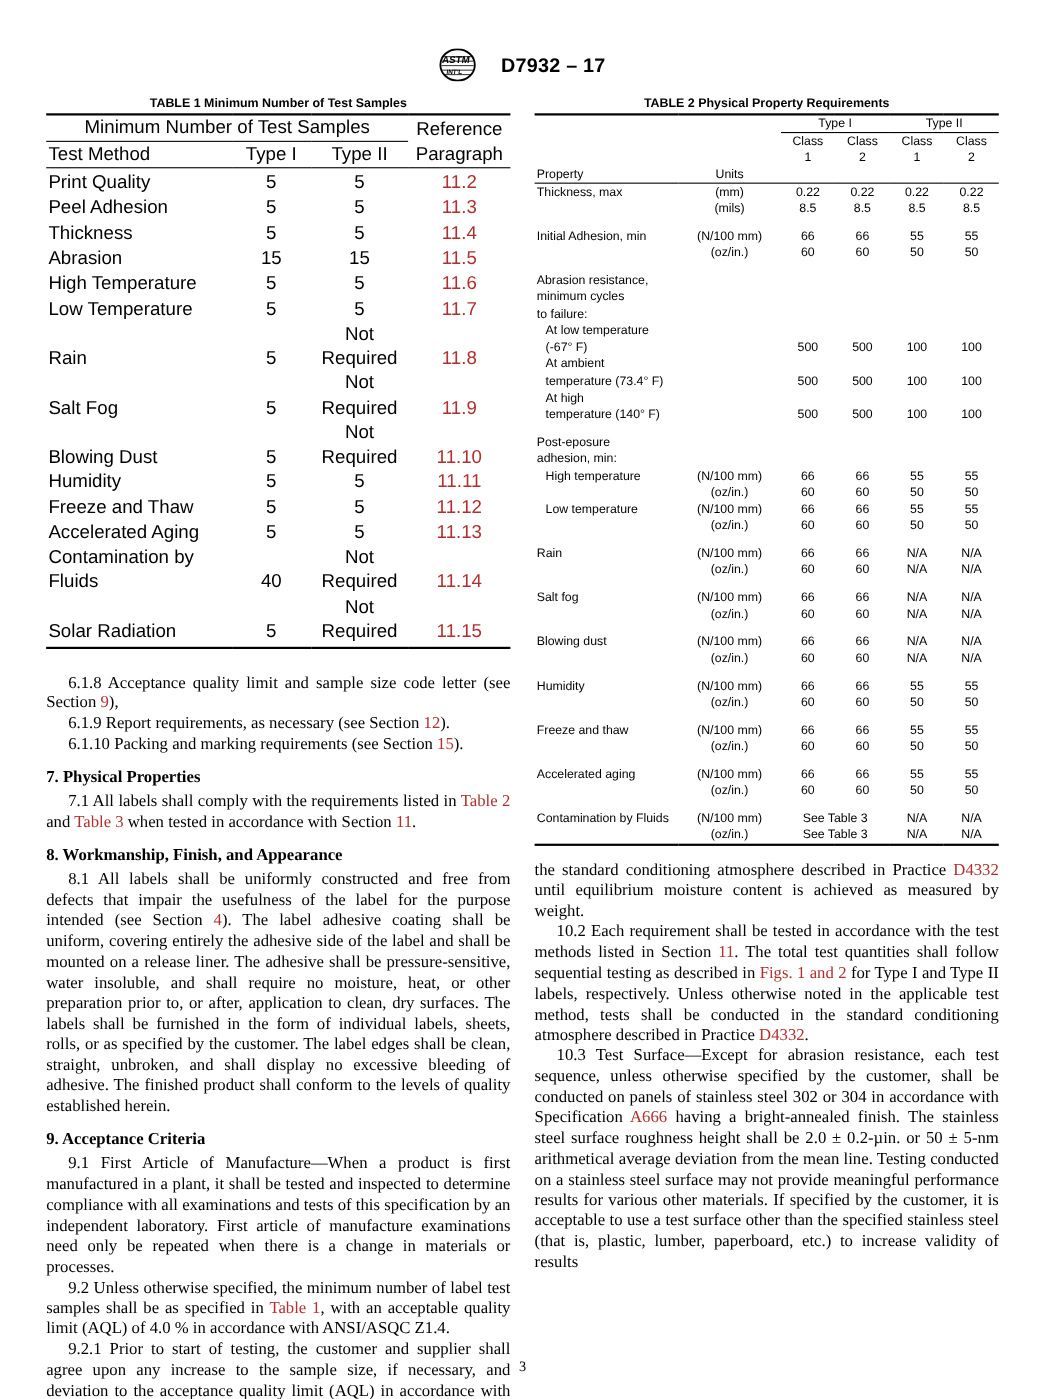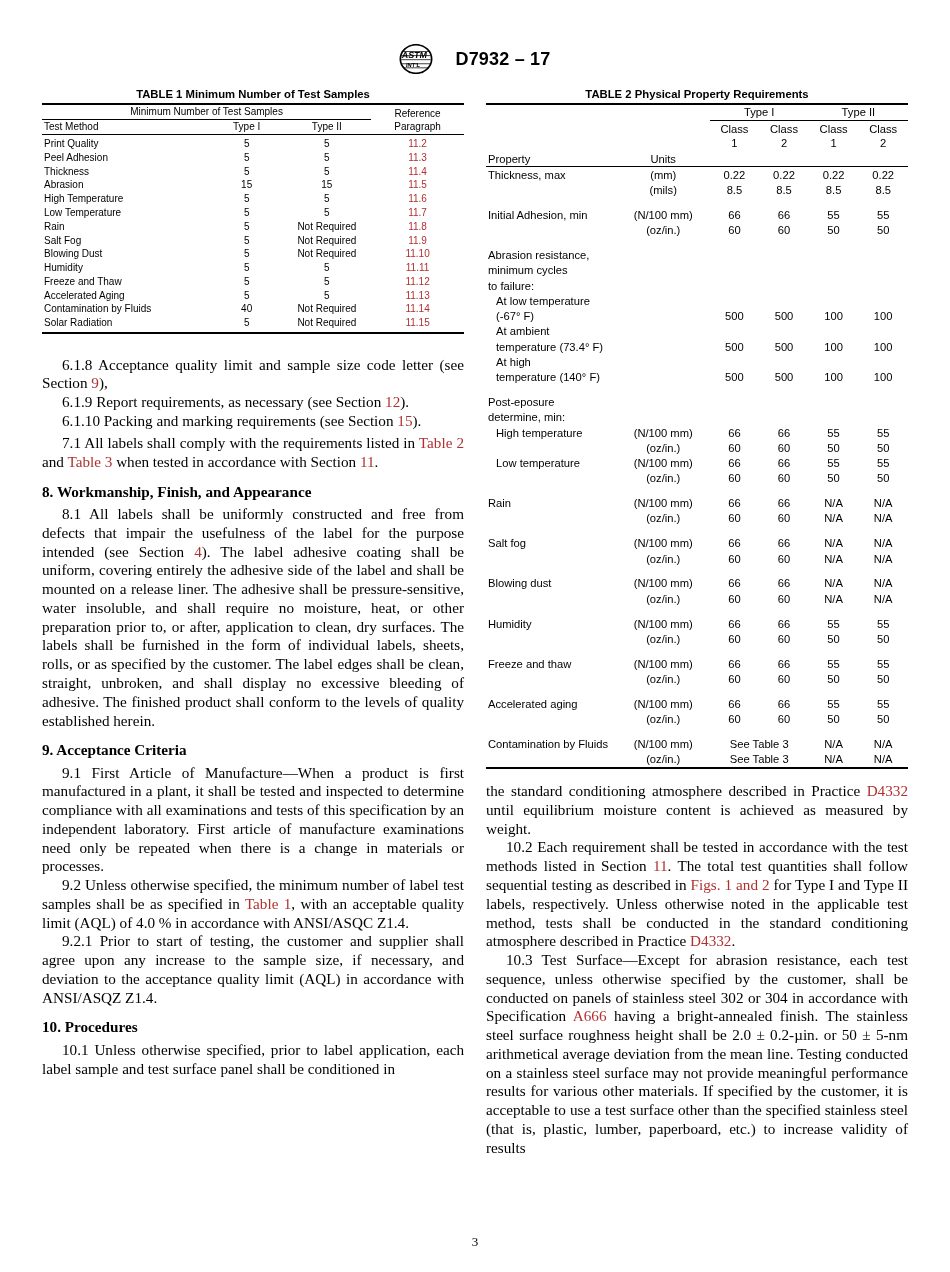--- a/index.html
+++ b/index.html
@@ -37,21 +37,21 @@
   
   .tbl-title {
     font-family:"Liberation Sans", sans-serif;
     font-weight:bold; font-size:11.3px;
     text-align:center; margin:6px 0 3px 0;
   }
   table.astm {
     border-collapse:collapse;
     width:100%;
     font-family:"Liberation Sans", sans-serif;
-    font-size:10px;
+    font-size:17px;
     color:#000;
   }
   table.astm td, table.astm th { padding:0; font-weight:normal; vertical-align:bottom; }
   .rule-top  { border-top:2.6px solid #000; }
   .rule-thin { border-top:1px solid #000; }
   .hdr-cell { text-align:center; padding:2px 0 2px 0; }
   .hdr-left { text-align:left; }
   .spanline { border-bottom:1px solid #000; }
   .numc { text-align:center; }
   .lnk { color:#b0302f; }
@@ -232,20 +232,21 @@
       <div class="spacer-20"></div>
 
       <div class="body-text">
 
         <p class="para"><span>6.1.8 Acceptance quality limit and sample size code letter (see Section </span><span class="lnk">9</span><span>),</span></p>
 
         <p class="para"><span>6.1.9 Report requirements, as necessary (see Section </span><span class="lnk">12</span><span>).</span></p>
 
         <p class="para"><span>6.1.10 Packing and marking requirements (see Section </span><span class="lnk">15</span><span>).</span></p>
 
+        <h3 class="sec-head">7.  Physical Properties</h3>
         <p class="para first-after-head"><span>7.1 All labels shall comply with the requirements listed in </span><span class="lnk">Table 2</span><span> and </span><span class="lnk">Table 3</span><span> when tested in accordance with Section </span><span class="lnk">11</span><span>.</span></p>
 
         <h3 class="sec-head">8.  Workmanship, Finish, and Appearance</h3>
         <p class="para first-after-head"><span>8.1 All labels shall be uniformly constructed and free from defects that impair the usefulness of the label for the purpose intended (see Section </span><span class="lnk">4</span><span>). The label adhesive coating shall be uniform, covering entirely the adhesive side of the label and shall be mounted on a release liner. The adhesive shall be pressure-sensitive, water insoluble, and shall require no moisture, heat, or other preparation prior to, or after, application to clean, dry surfaces. The labels shall be furnished in the form of individual labels, sheets, rolls, or as specified by the customer. The label edges shall be clean, straight, unbroken, and shall display no excessive bleeding of adhesive. The finished product shall conform to the levels of quality established herein.</span></p>
 
         <h3 class="sec-head">9.  Acceptance Criteria</h3>
         <p class="para first-after-head"><span>9.1 </span><span class="ital">First Article of Manufacture</span><span>—When a product is first manufactured in a plant, it shall be tested and inspected to determine compliance with all examinations and tests of this specification by an independent laboratory. First article of manufacture examinations need only be repeated when there is a change in materials or processes.</span></p>
 
         <p class="para gap-sm"><span>9.2 Unless otherwise specified, the minimum number of label test samples shall be as specified in </span><span class="lnk">Table 1</span><span>, with an acceptable quality limit (AQL) of 4.0 % in accordance with ANSI/ASQC Z1.4.</span></p>
 
@@ -414,21 +415,21 @@
             </tr>
             <tr>
               <td class="p-cell">Post-eposure</td>
               <td class="u-cell"></td>
               <td class="numc"></td>
               <td class="numc"></td>
               <td class="numc"></td>
               <td class="numc"></td>
             </tr>
             <tr>
-              <td class="p-cell">determine, min:</td>
+              <td class="p-cell">adhesion, min:</td>
               <td class="u-cell"></td>
               <td class="numc"></td>
               <td class="numc"></td>
               <td class="numc"></td>
               <td class="numc"></td>
             </tr>
             <tr>
               <td class="p-cell indent1">High temperature</td>
               <td class="u-cell">(N/100 mm)</td>
               <td class="numc">66</td>

